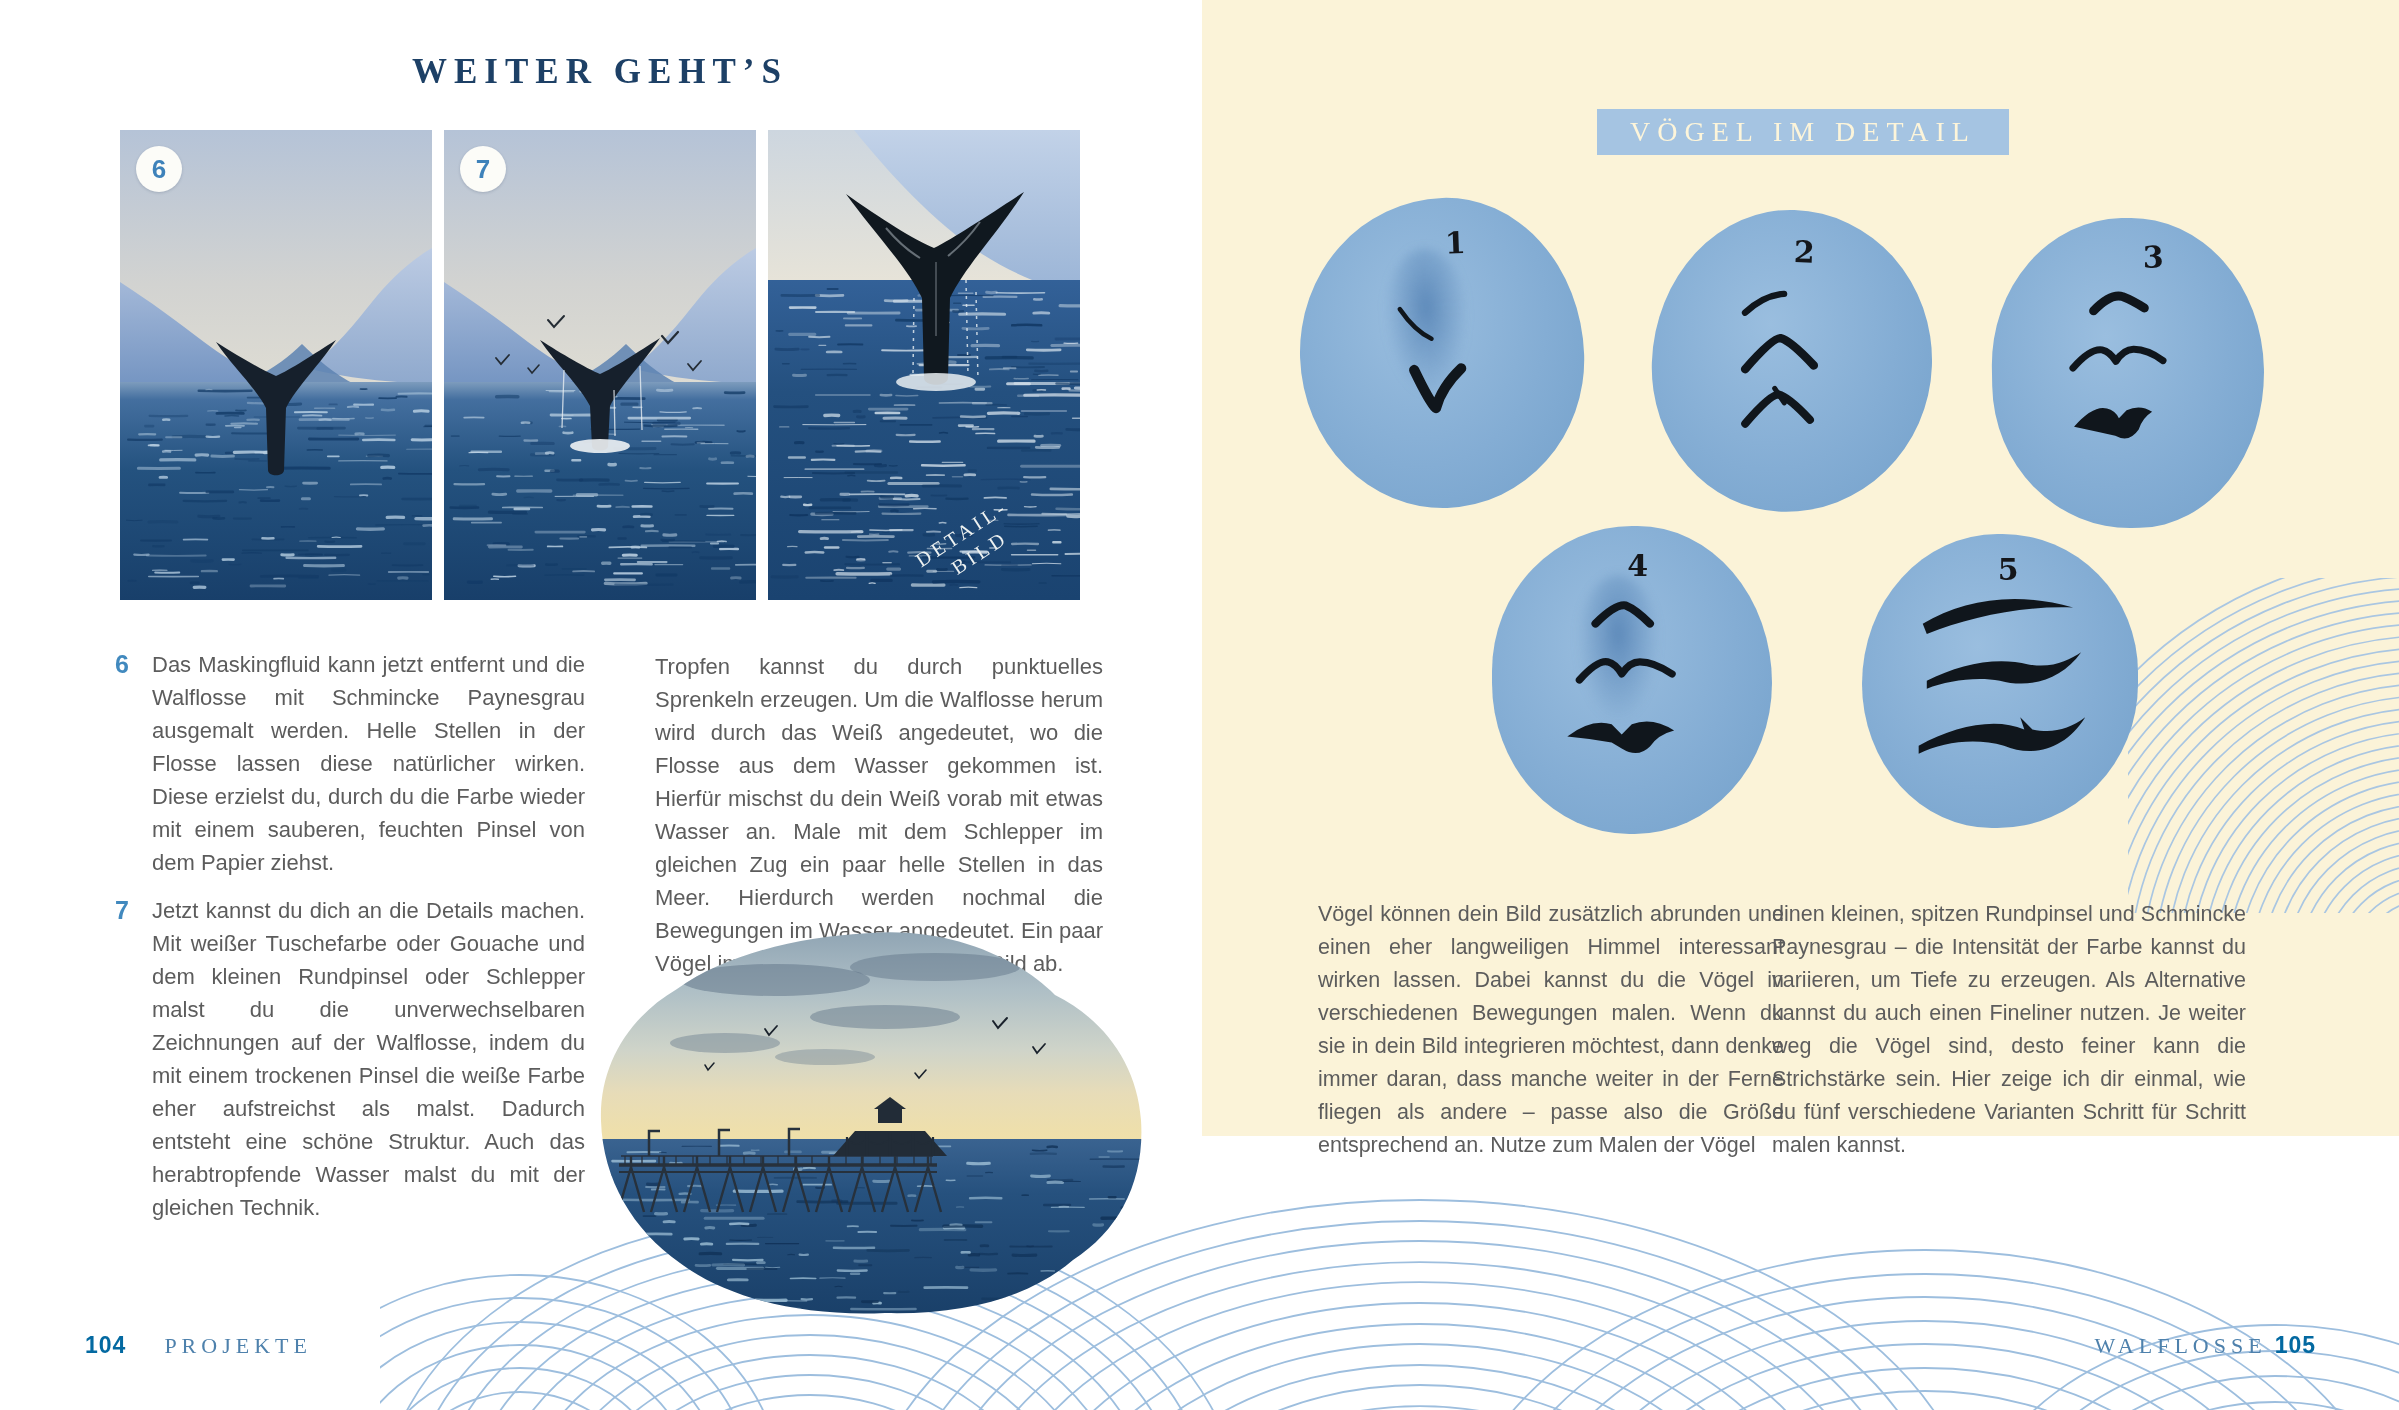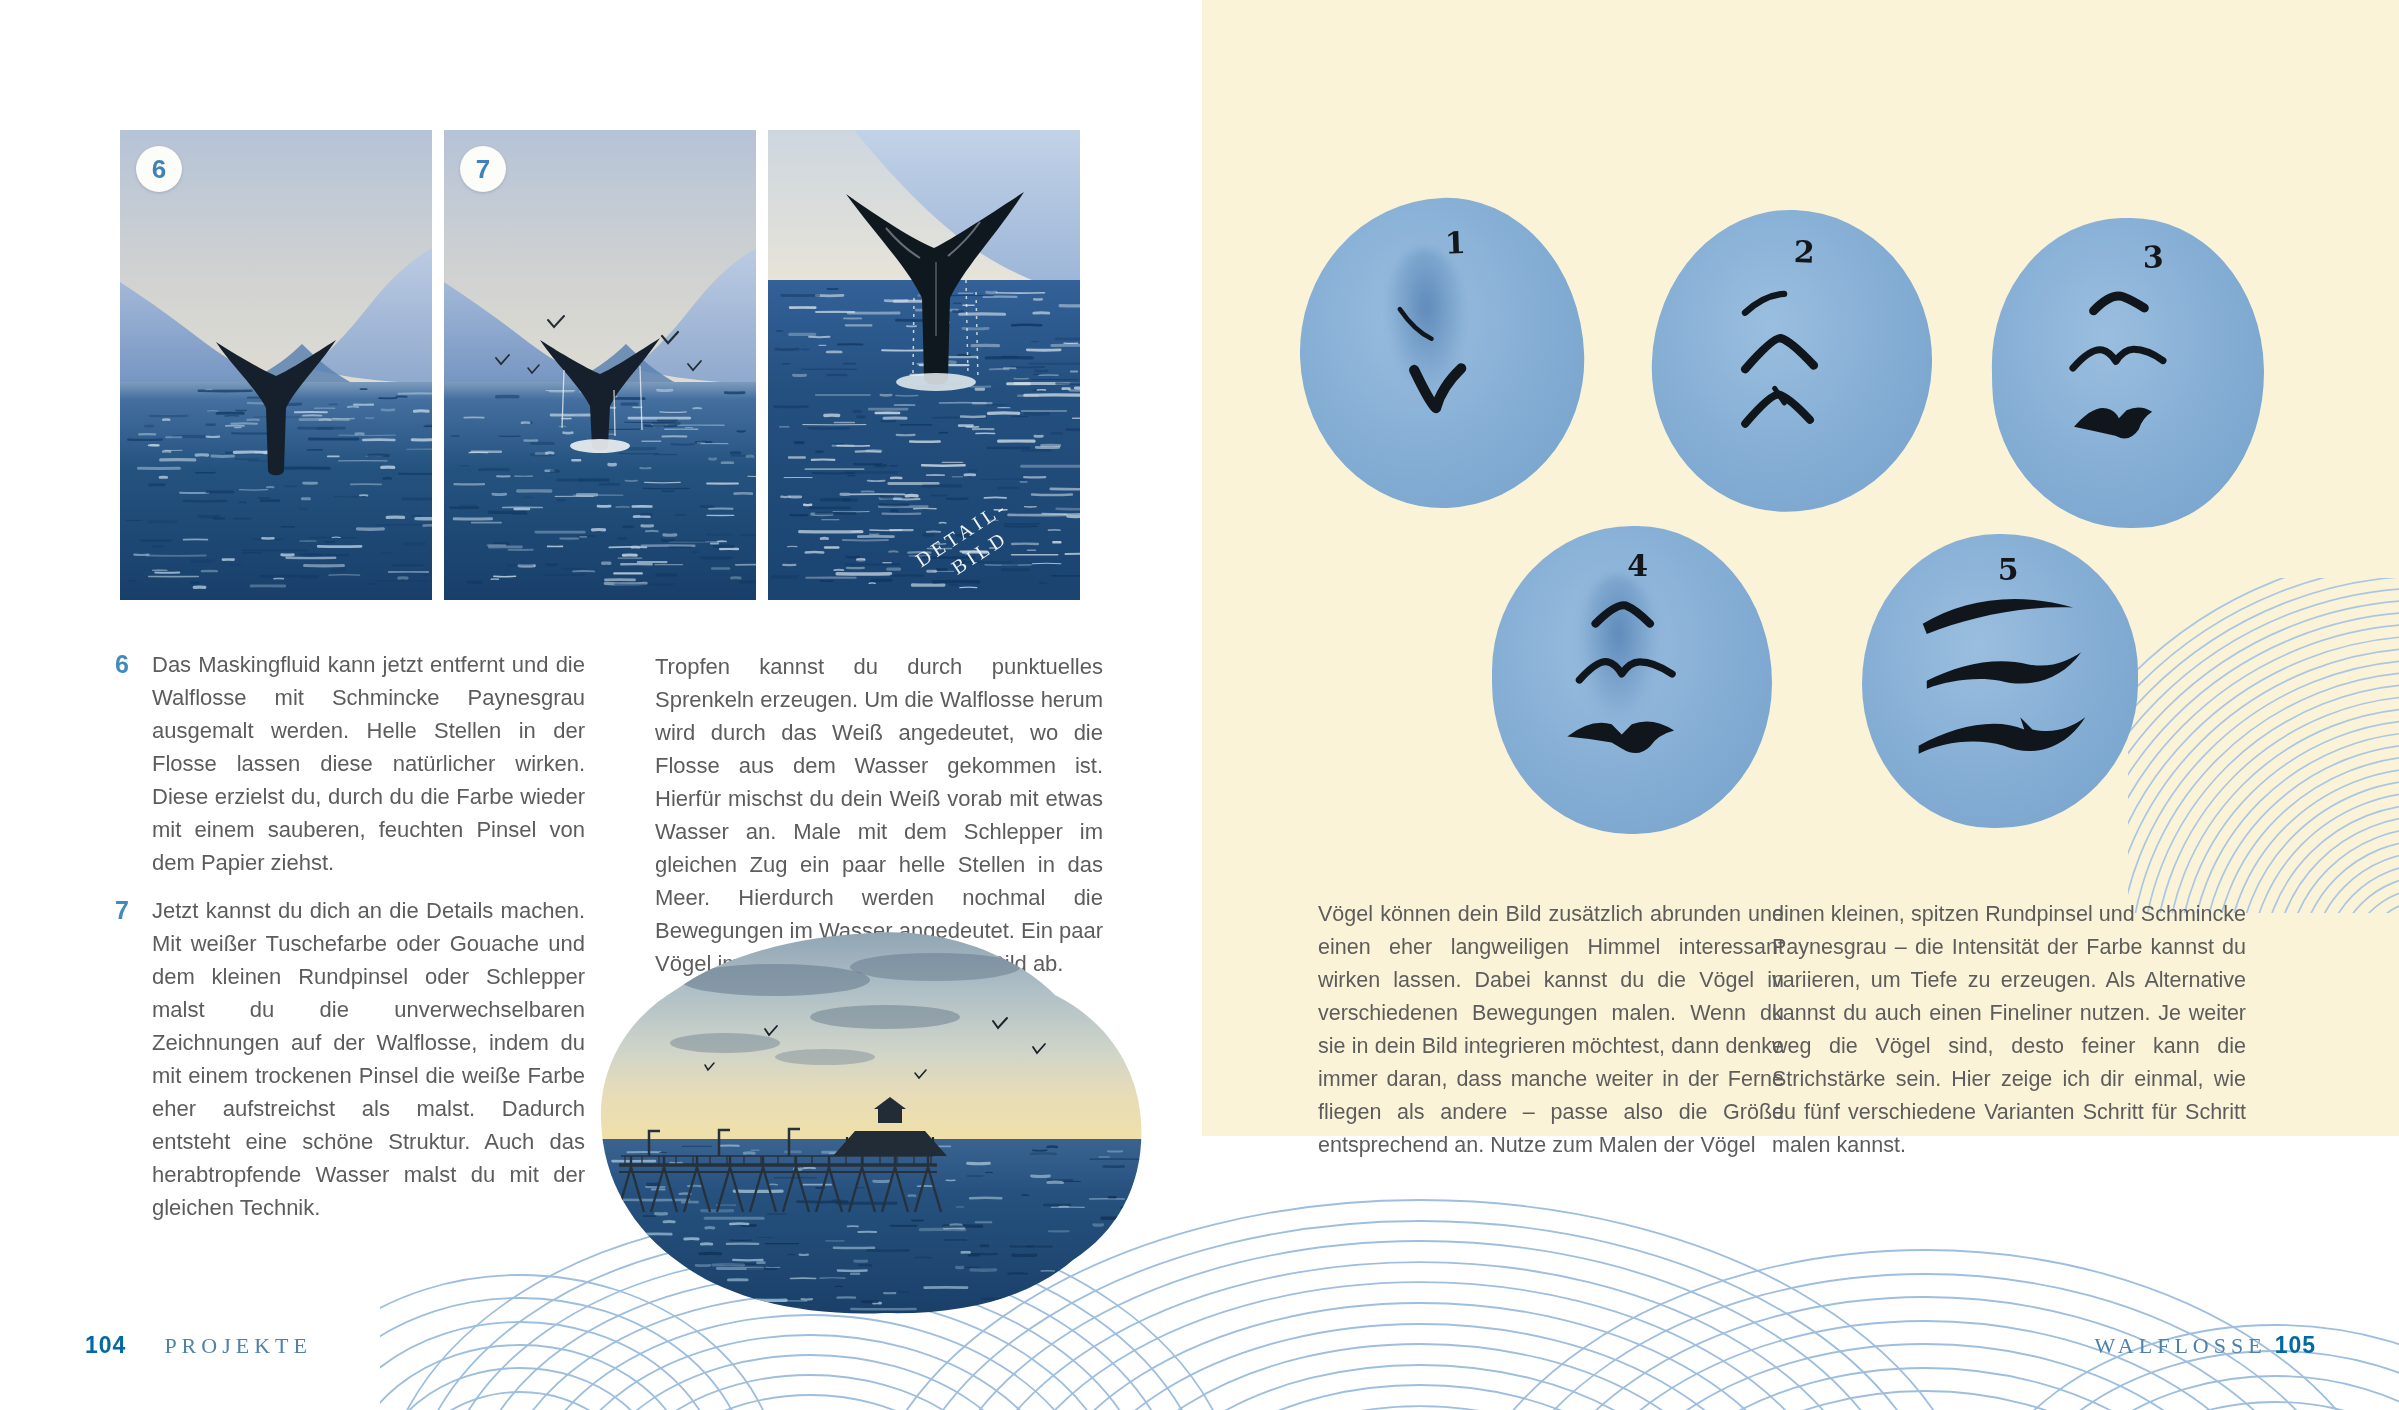--- a/index.html
+++ b/index.html
@@ -169,20 +169,21 @@
       <path d="M1826 470 A69 51 0 0 1 1964 470" stroke="#9dbede" stroke-width="1.8" fill="none"></path>
       <path d="M1792 470 A103 77 0 0 1 1998 470" stroke="#9dbede" stroke-width="1.8" fill="none"></path>
       <path d="M1757 470 A138 102 0 0 1 2033 470" stroke="#9dbede" stroke-width="1.8" fill="none"></path>
       <path d="M1723 470 A172 128 0 0 1 2067 470" stroke="#9dbede" stroke-width="1.8" fill="none"></path>
       <path d="M1688 470 A207 153 0 0 1 2102 470" stroke="#9dbede" stroke-width="1.8" fill="none"></path>
       <path d="M1654 470 A241 179 0 0 1 2136 470" stroke="#9dbede" stroke-width="1.8" fill="none"></path>
       <path d="M1619 470 A276 204 0 0 1 2171 470" stroke="#9dbede" stroke-width="1.8" fill="none"></path>
       <path d="M1585 470 A310 230 0 0 1 2205 470" stroke="#9dbede" stroke-width="1.8" fill="none"></path>
     </svg>
 
+  <h1 class="lp-title">WEITER GEHT’S</h1>
 
   <div class="panels">
 
     <svg class="panel" viewBox="0 0 312 470" preserveAspectRatio="none">
       <defs>
         <linearGradient id="sky1" x1="0" y1="0" x2="0" y2="1">
           <stop offset="0" stop-color="#b5c3d7"></stop>
             <stop offset=".6" stop-color="#d2d3d1"></stop>
             <stop offset="1" stop-color="#dedcd3"></stop>
         </linearGradient>
@@ -1121,20 +1122,23 @@
         <path d="M180 104 l4 6 l8 -9" stroke-width="1.8"></path>
         <path d="M120 140 l3 5 l6 -7" stroke-width="1.5"></path>
       </g>
     </g>
   </svg>
 
   <div class="footer footer-left">
     <span class="pagenum">104</span><span class="section-label">PROJEKTE</span>
   </div>
 
+  <div class="rp-banner">
+    <span>VÖGEL IM DETAIL</span>
+  </div>
 
   <div class="wc-circle c1">
     <div class="wc-smudge"></div>
     <span class="wc-num" style="left:56%;top:9%;">1</span>
     <svg class="wc-birds" viewBox="0 0 100 110">
       <path d="M30 30 q7 11 15 15" stroke-width="2.2"></path>
       <path d="M36 60 q7 16 10 19 q3 -10 13 -19" stroke-width="5"></path>
     </svg>
   </div>
 

